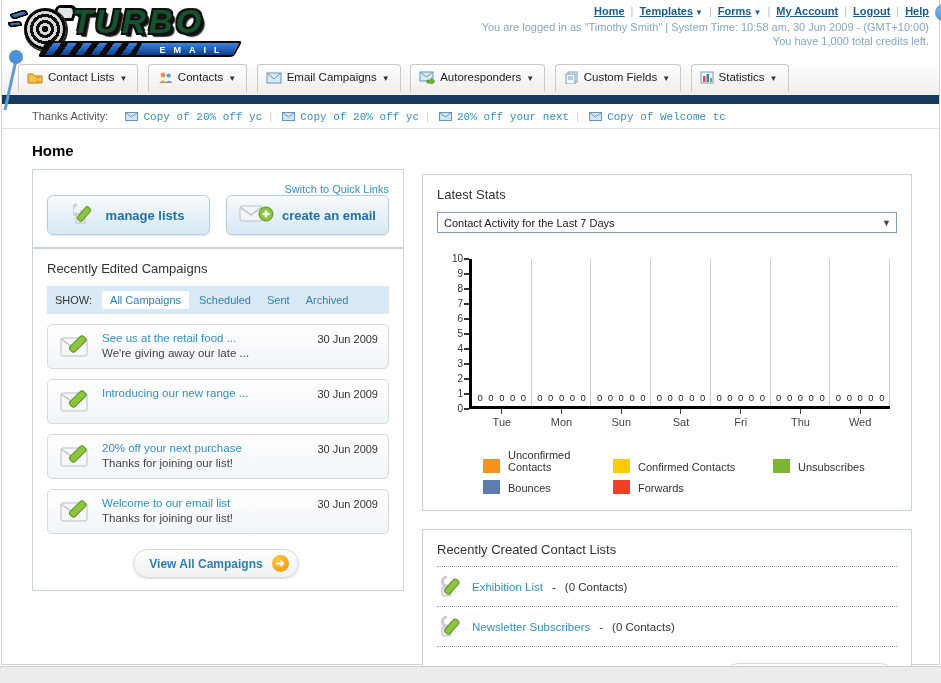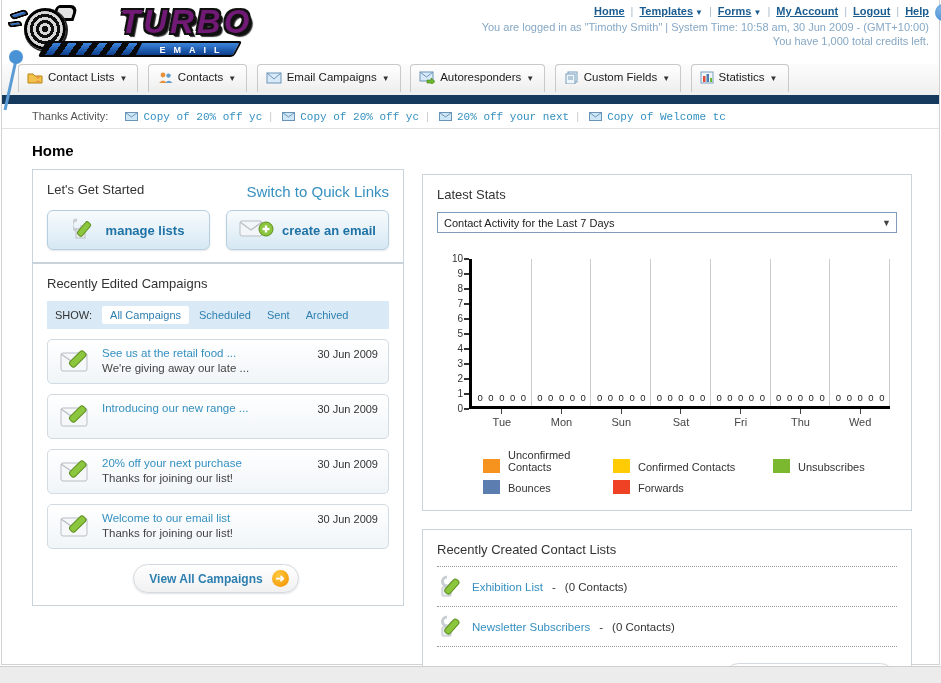--- a/index.html
+++ b/index.html
@@ -21,22 +21,22 @@
 
   
   .logo { position:absolute; left:6px; top:3px; width:240px; height:58px; cursor:pointer; }
   .logo-turbine { position:absolute; left:16px; top:5px; width:42px; height:42px; border-radius:50%;
       background:repeating-radial-gradient(circle at 50% 50%, #101010 0 3px, #d8d8d8 3px 6px);
       border:3px solid #000; box-shadow:1px 1px 0 1px #222; }
   .logo-snail { position:absolute; left:46px; top:2px; width:22px; height:16px; background:#e3e3e3; border:3px solid #000; border-radius:4px 8px 0 0; transform:skewX(-18deg); }
   .flame { position:absolute; background:linear-gradient(#4d8de0,#1d4fa0); border:2px solid #000; border-radius:2px 6px 2px 6px; }
   .flame.f1 { left:2px; top:8px; width:18px; height:7px; transform:rotate(-18deg); }
   .flame.f2 { left:0px; top:18px; width:14px; height:6px; transform:rotate(-8deg); }
-  .logo-text { position:absolute; left:64px; top:0px; font-size:33px; font-weight:bold; font-style:italic; letter-spacing:3px; color:#701a75;
-      text-shadow:-2px -2px 0 #111, 2px -2px 0 #111, -2px 2px 0 #111, 2px 2px 0 #111, 3px 3px 0 #111, 4px 4px 1px #333;margin-left:48px; }
+  .logo-text { position:absolute; left:64px; top:0px; font-size:33px; font-weight:bold; font-style:italic; letter-spacing:3px; color:#14532d;
+      text-shadow:-2px -2px 0 #111, 2px -2px 0 #111, -2px 2px 0 #111, 2px 2px 0 #111, 3px 3px 0 #111, 4px 4px 1px #333; }
   .logo-bar { position:absolute; left:34px; top:38px; width:196px; height:16px; background:linear-gradient(#3c85dd,#0d3e8c);
       border:2px solid #080808; border-radius:3px; transform:skewX(-28deg); }
   .logo-bar::before { content:""; position:absolute; left:-1px; top:0; bottom:0; width:96px;
       background:repeating-linear-gradient(100deg, #0a0a0a 0 7px, rgba(0,0,0,0) 7px 15px); }
   .logo-sub { position:absolute; right:8px; top:2px; color:#fff; font-size:9px; font-weight:bold; letter-spacing:8px; transform:skewX(28deg); }
 
   
   .pin-left { position:absolute; left:0; top:48px; z-index:6; }
   .pin-right { position:absolute; left:933px; top:4px; width:17px; height:17px; border-radius:50%;
       background:radial-gradient(circle at 35% 30%, #7cb4e8, #3f87cc); z-index:6; }
@@ -60,21 +60,21 @@
   .content { padding:13px 0 0 30px; }
   .page-title { font-size:15px; font-weight:bold; color:#000; margin-bottom:10px; }
   .cols { display:flex; gap:18px; align-items:flex-start; }
   .col-left { width:372px; }
   .col-right { width:490px; margin-top:5px; }
 
   .panel { border:1px solid #c8d3dc; background:#fff; padding:12px 14px; position:relative; }
   .panel-title { font-size:13px; color:#333; }
 
   
-  .switch-link { position:absolute; right:14px; top:13px; font-size:15px; color:#3590c0; cursor:pointer; }
+  .switch-link { position:absolute; right:14px; top:13px; font-size:11px; color:#3590c0; cursor:pointer; }
   .big-btn-row { display:flex; gap:16px; margin-top:13px; }
   .big-btn { flex:1; height:40px; border:1px solid #b5cfe0; border-radius:6px;
       background:linear-gradient(#f8fbfd,#d6e8f4); display:flex; align-items:center; justify-content:center; gap:7px;
       font-size:13px; font-weight:bold; color:#1f72a5; box-shadow:0 1px 2px rgba(0,0,0,.1); cursor:pointer; }
 
   
   .campaigns { margin-top:0; }
   .show-bar { margin-top:10px; background:#d9eaf6; padding:5px 8px; font-size:11px; color:#333; display:flex; align-items:center; }
   .show-bar .show-label { margin-right:10px; }
   .filter { color:#2e7fb0; margin-right:16px; cursor:pointer; }
@@ -220,21 +220,20 @@
   </div>
 
   <div class="content">
     <div class="page-title">Home</div>
 
     <div class="cols">
 
       <div class="col-left">
 
         <div class="panel">
-          <div class="panel-title">Let's Get Started</div>
           <a class="switch-link">Switch to Quick Links</a>
           <div class="big-btn-row">
             <div class="big-btn">
               <span><svg width="26" height="24">
                     <path d="M4 3 a5 5 0 1 0 5 5" fill="none" stroke="#c9ced2" stroke-width="3"></path>
                     <rect x="3" y="12" width="9" height="9" fill="#e9edf0" stroke="#b9bfc4"></rect>
                     <rect x="8" y="4" width="6" height="16" rx="2" fill="#8cc63f" stroke="#5e8f1e" transform="rotate(40 11 12)"></rect>
                   </svg></span>
               <span>manage lists</span>
             </div>

